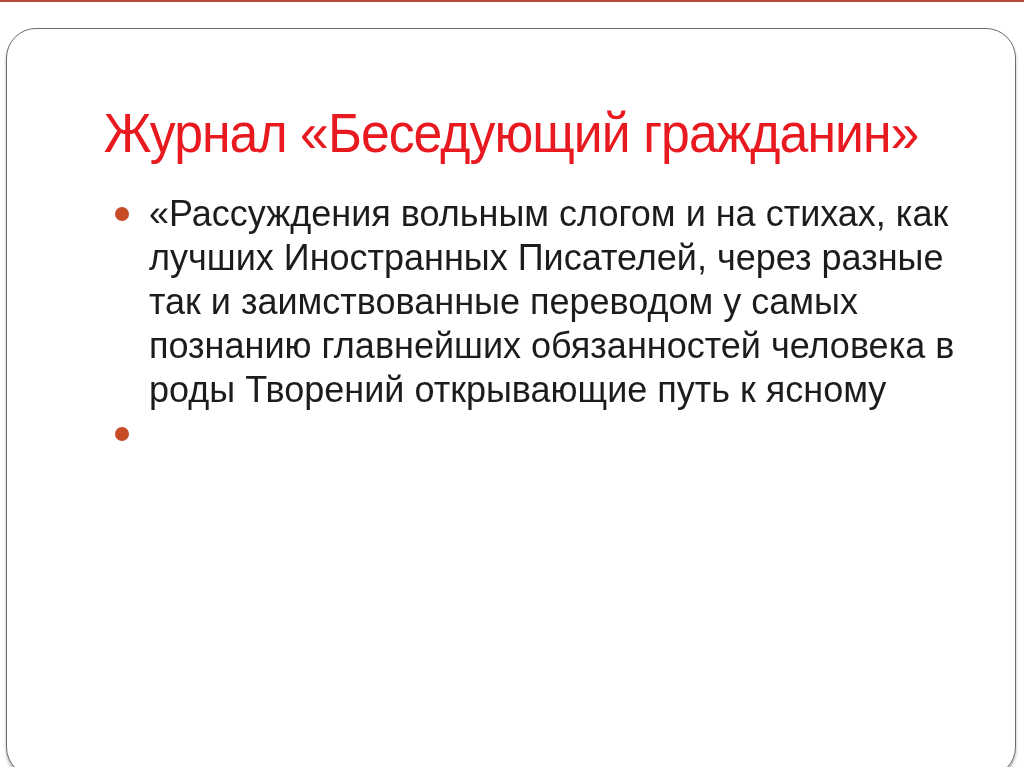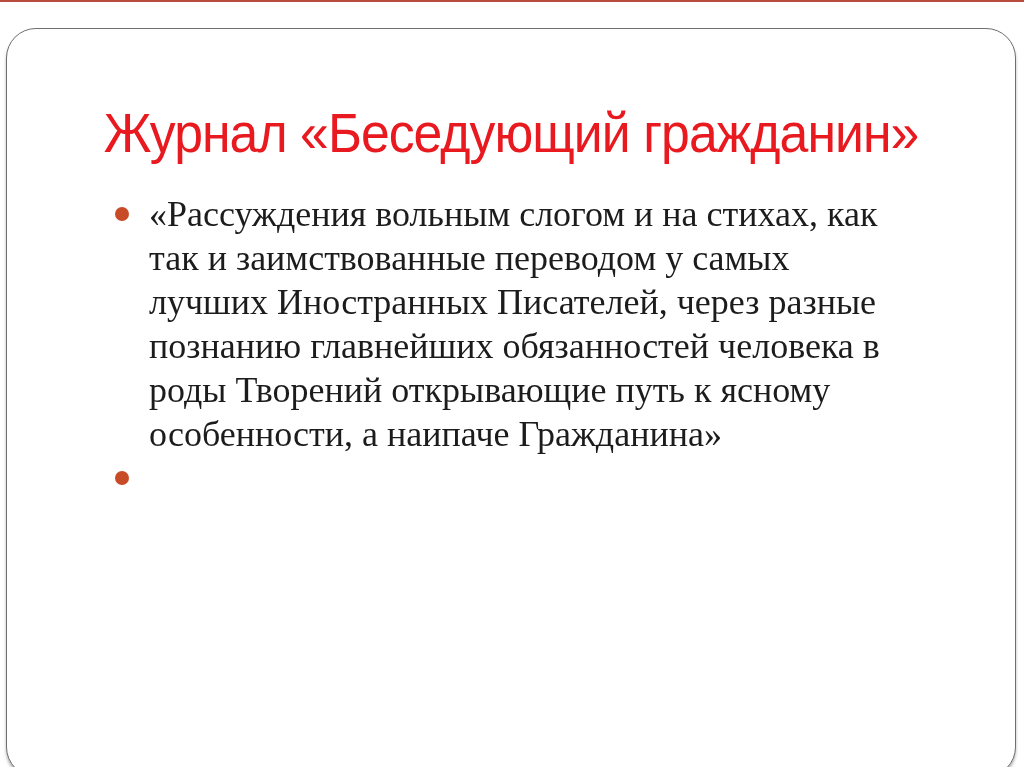--- a/index.html
+++ b/index.html
@@ -52,21 +52,21 @@
   .content {
     position: absolute;
     top: 163px;
     left: 0;
     right: 0;
   }
   .bullet-item {
     position: relative;
     padding-left: 142px;
     padding-right: 78px;
-    font-family: Liberation Serif, serif;
+    font-family: Liberation Sans, sans-serif;
     font-size: 36px;
     line-height: 44px;
     color: var(--body-text, #1c1c1c);
   }
   .bullet-item .marker {
     position: absolute;
     left: 108px;
     top: 15px;
     width: 14px;
     height: 14px;
@@ -86,25 +86,24 @@
 
 <div class="stage">
   <div class="top-accent"></div>
   <div class="card">
     <h1 class="title">Журнал «Беседующий гражданин»</h1>
     <div class="content">
       <div class="bullet-item">
         <span class="marker"></span>
         <div class="lines">
           <div class="line">«Рассуждения вольным слогом и на стихах, как</div>
+          <div class="line">лучших Иностранных Писателей, через разные</div>
           <div class="line">так и заимствованные переводом у самых</div>
-          <div class="line">лучших Иностранных Писателей, через разные</div>
           <div class="line">познанию главнейших обязанностей человека в</div>
           <div class="line">роды Творений открывающие путь к ясному</div>
-          <div class="line">особенности, а наипаче Гражданина»</div>
         </div>
       </div>
       <div class="bullet-item empty">
         <span class="marker"></span>
         <div class="lines"></div>
       </div>
     </div>
   </div>
 </div>
 

